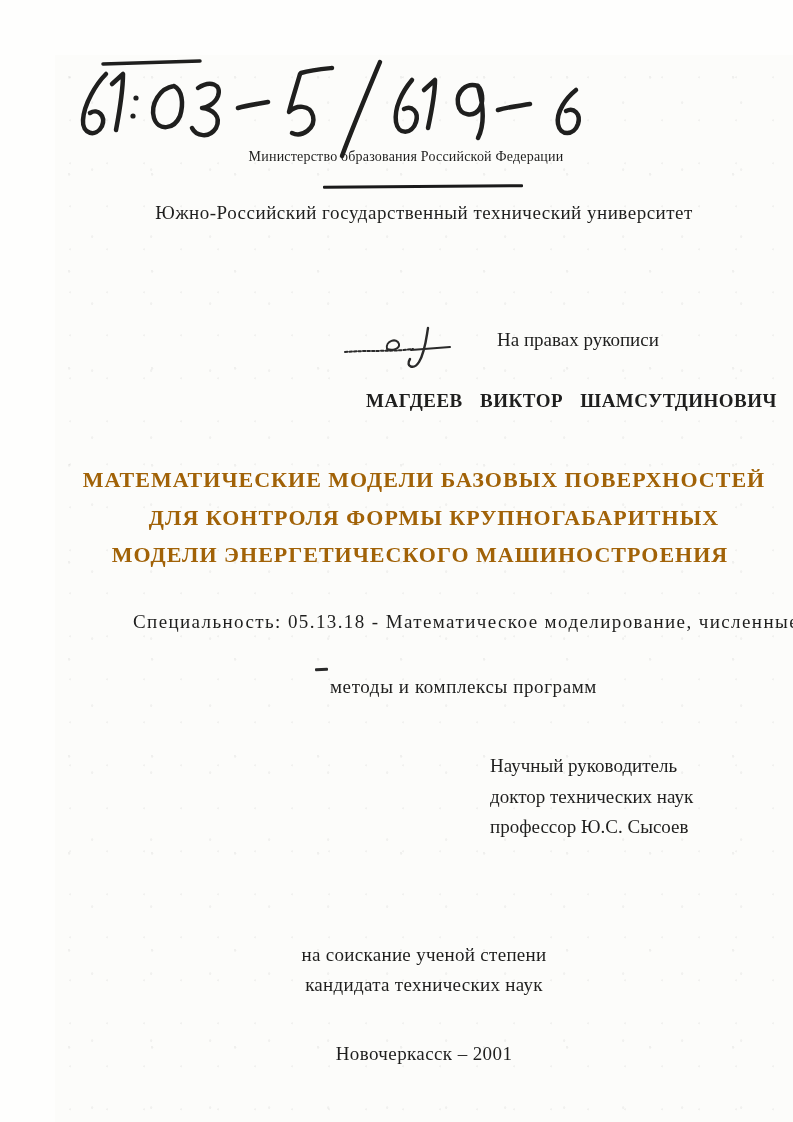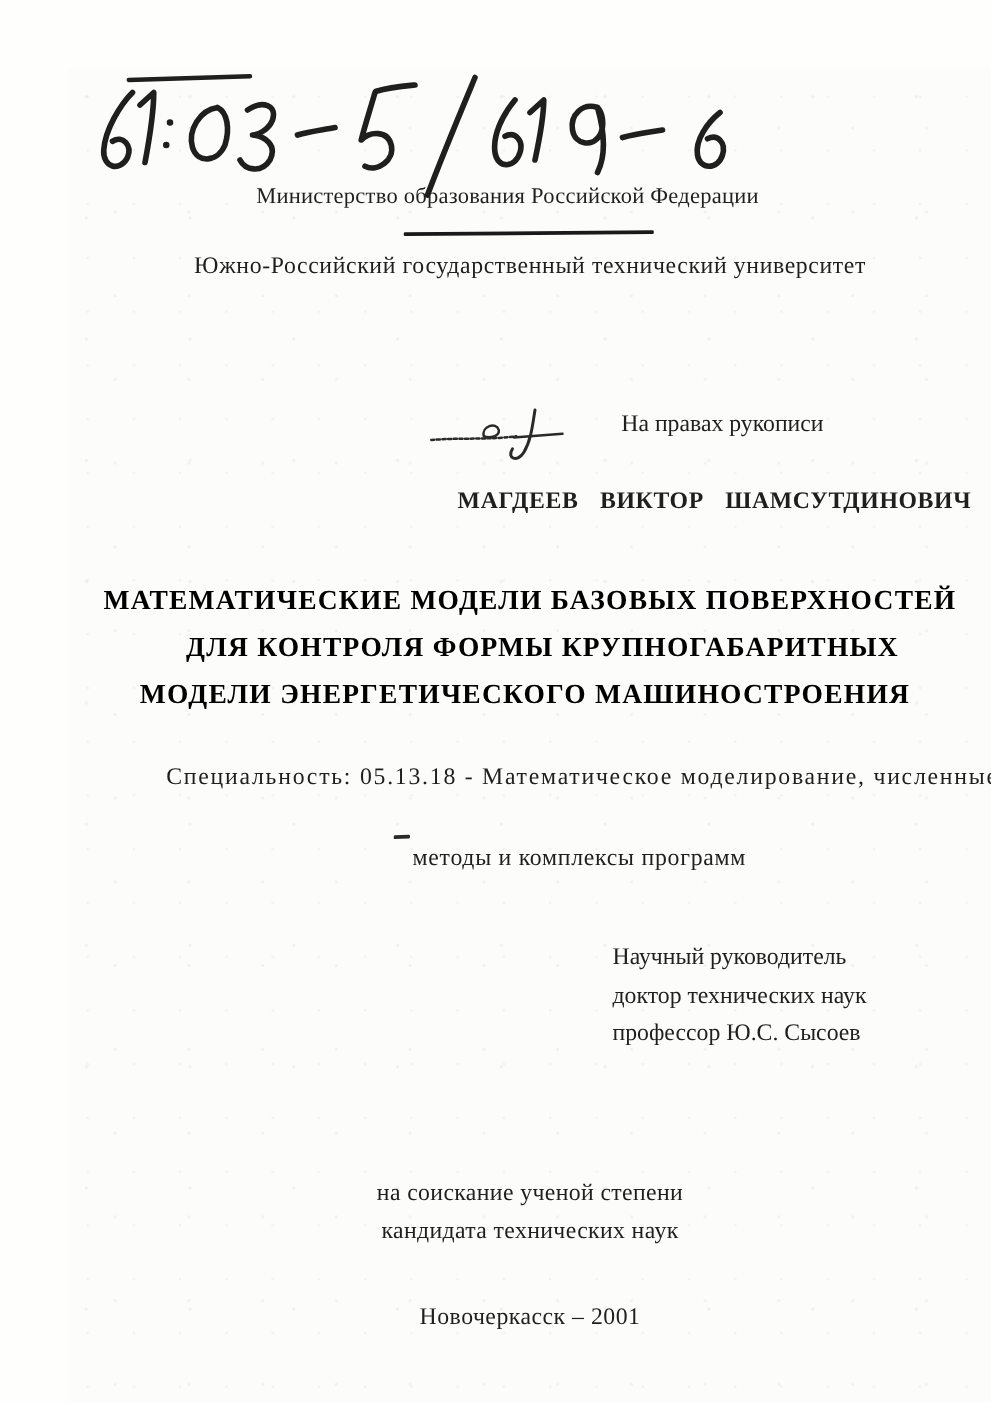--- a/index.html
+++ b/index.html
@@ -31,21 +31,21 @@
     background-size: 83px 97px, 59px 67px, 37px 43px;
   }
   .abs { position: absolute; white-space: nowrap; }
   .centered {
     position: absolute;
     left: 55px; width: 738px;
     text-align: center;
     white-space: nowrap;
   }
   .t19 { font-size: 19px; line-height: 22px; }
-  .t18 { font-size: 18px; line-height: 21px; }
+  .t18 { font-size: 14px; line-height: 21px; }
 
   .ministry   { top: 146px; transform: translateX(-18px); letter-spacing: .2px; }
   .divider {
     position: absolute;
     left: 323px; top: 185px;
     width: 200px; height: 2.5px;
     background: #1a1a1a;
     transform: rotate(-.5deg);
     border-radius: 1px;
   }
@@ -62,21 +62,21 @@
     letter-spacing: .5px;
     word-spacing: 12px;
     text-align: right;
   }
 
   .title-line {
     font-weight: bold;
     font-size: 22px;
     letter-spacing: 1px;
     line-height: 26px;
-    color: #000000;
+    color: #a16207;
   }
   .title-1 { top: 467px; }
   .title-2 { top: 505px; transform: translateX(10px); }
   .title-3 { top: 542px; transform: translateX(-4px); }
 
   .spec-1 { left: 133px; top: 611px; letter-spacing: 1.4px; }
   .spec-2 { left: 330px; top: 676px; letter-spacing: .6px; }
   .stray-dash {
     position: absolute;
     left: 315px; top: 668px;

